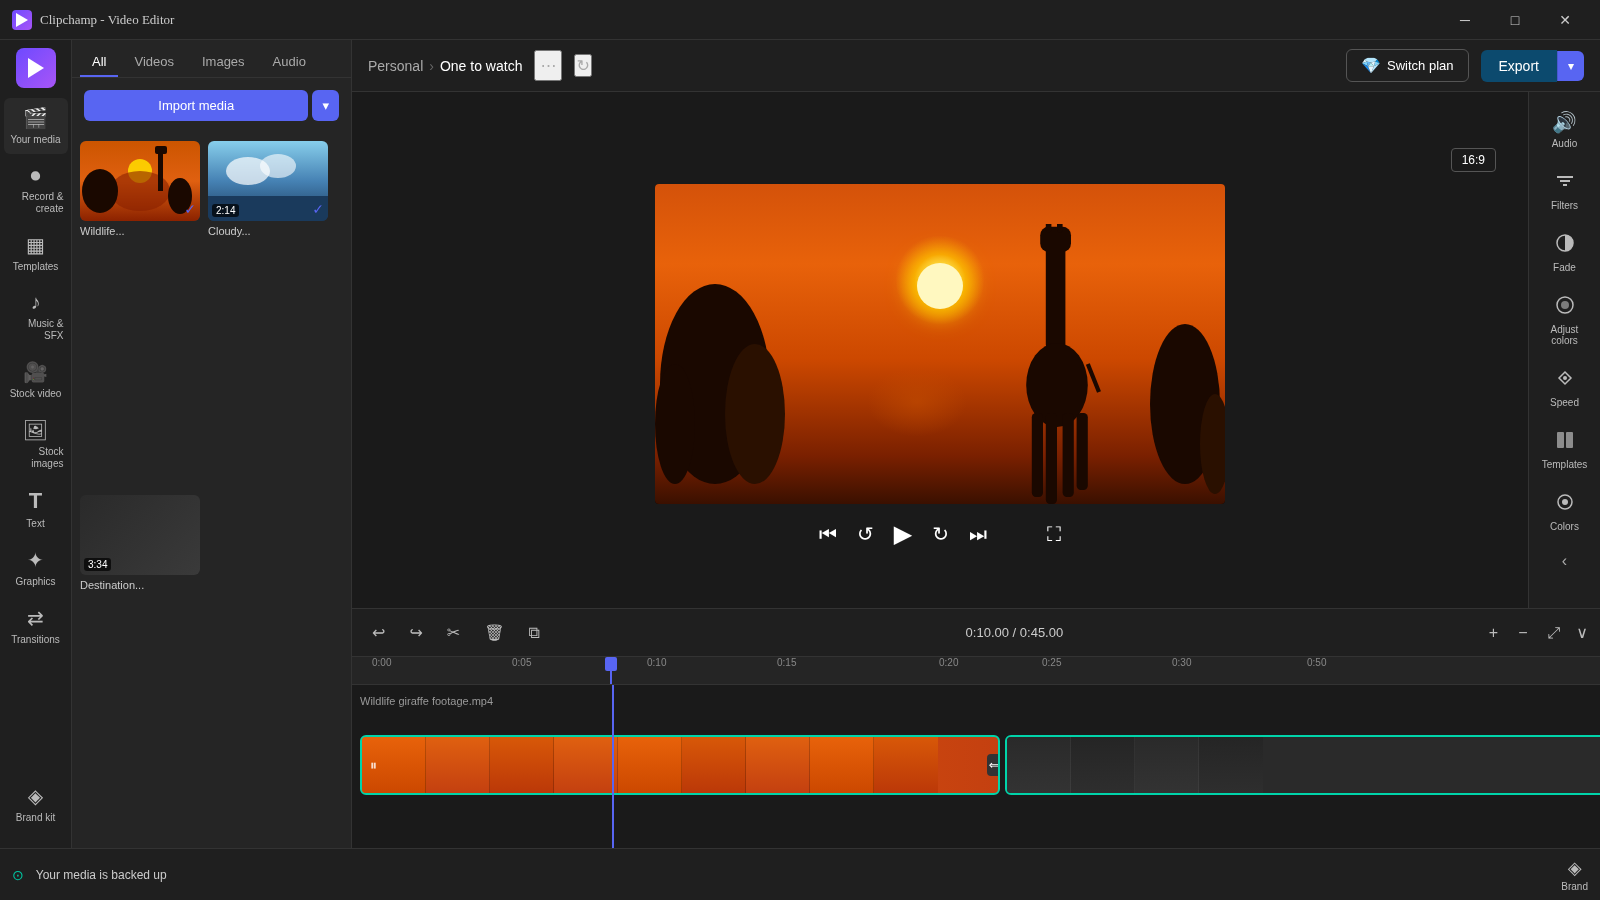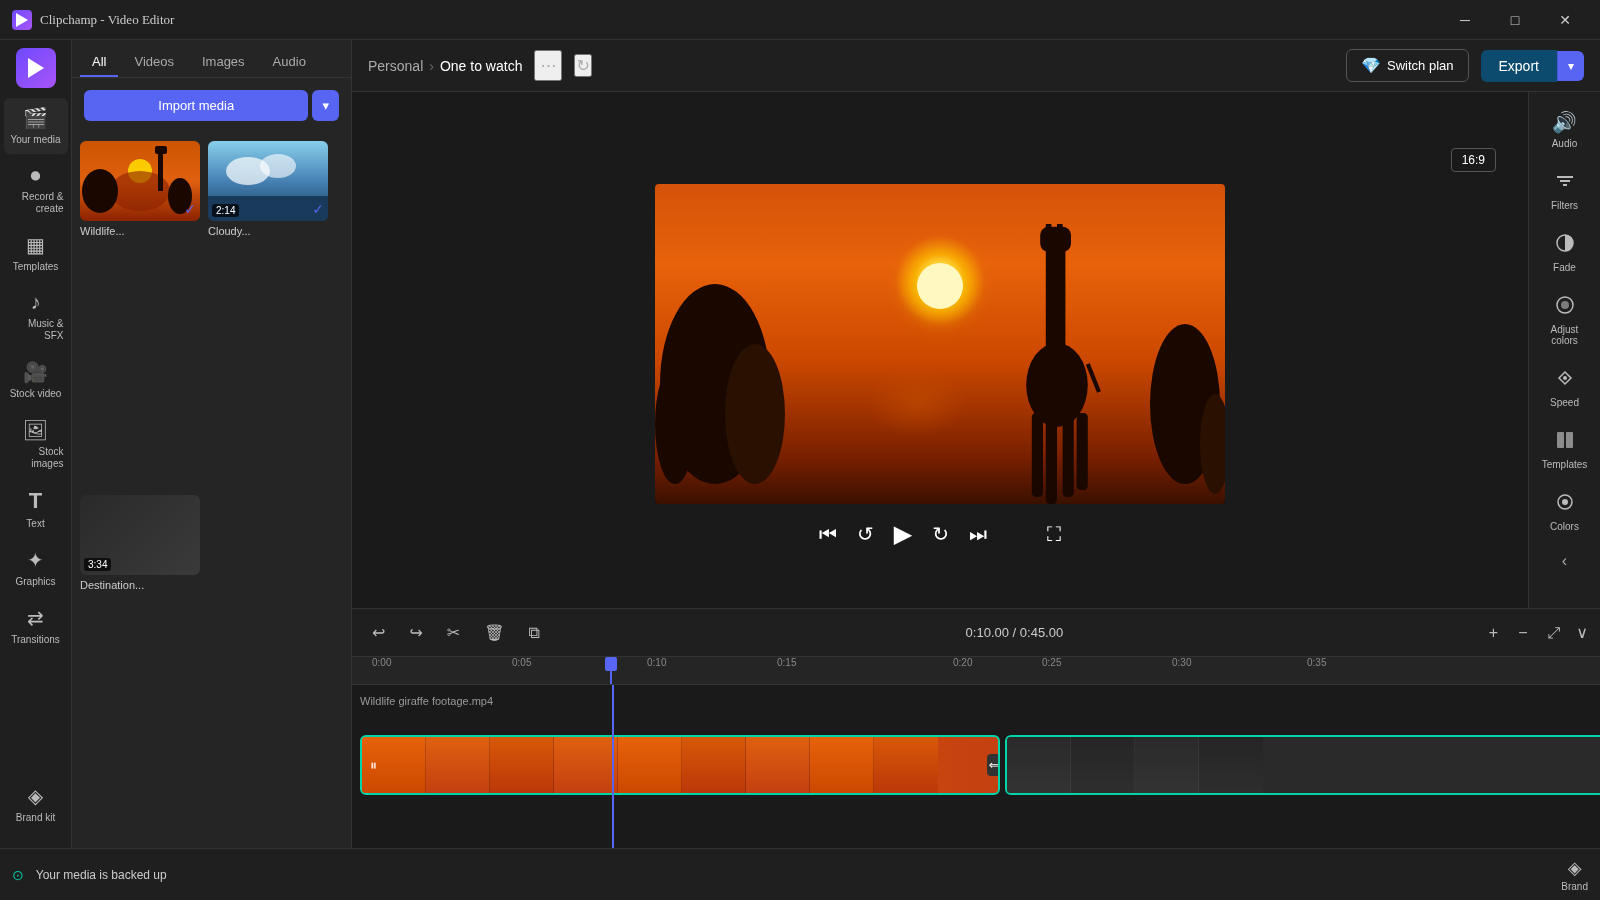--- a/index.html
+++ b/index.html
@@ -421,24 +421,24 @@
         </div>
         <button style="background:none;border:none;color:#bbb;font-size:16px;cursor:pointer;">∨</button>
       </div>
 
       <div class="timeline-ruler">
         <div style="position:relative;width:100%;height:100%;">
           <span class="ruler-mark" style="left:20px;">0:00</span>
           <span class="ruler-mark" style="left:160px;">0:05</span>
           <span class="ruler-mark" style="left:295px;">0:10</span>
           <span class="ruler-mark" style="left:425px;">0:15</span>
-          <span class="ruler-mark" style="left:572px;padding-left:29px;">0:20</span>
+          <span class="ruler-mark" style="left:558px;padding-left:29px;">0:20</span>
           <span class="ruler-mark" style="left:690px;">0:25</span>
           <span class="ruler-mark" style="left:820px;">0:30</span>
-          <span class="ruler-mark" style="left:955px;">0:35</span>
+          <span class="ruler-mark" style="left:955px;">0:50</span>
 
           <div style="position:absolute;left:258px;top:0;width:2px;height:100%;background:#5865f2;z-index:5;">
             <div style="width:12px;height:14px;background:#5865f2;border-radius:2px;position:absolute;top:0;left:-5px;"></div>
           </div>
         </div>
       </div>
 
       <div class="timeline-tracks">
         <div style="font-size:11px;color:#999;padding:2px 0 4px 0;white-space:nowrap;">Wildlife giraffe footage.mp4</div>
         <div class="track-row">

